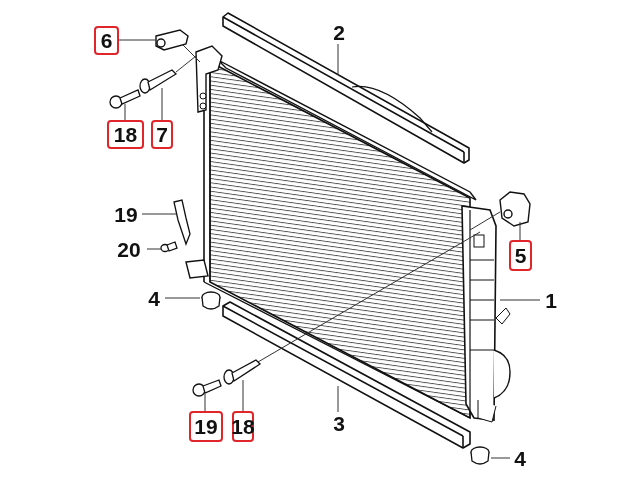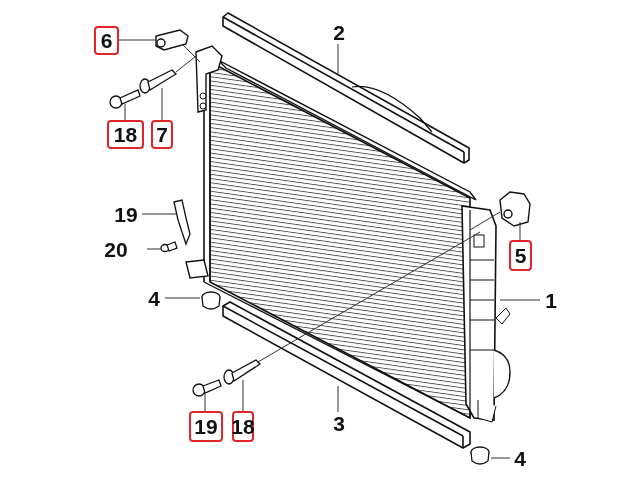--- a/index.html
+++ b/index.html
@@ -120,20 +120,20 @@
     <line x1="205" y1="394" x2="205" y2="411"></line>
     <line x1="243" y1="380" x2="243" y2="411"></line>
   </g>
 </svg>
 
 <div class="callout boxed" style="left:94px;top:26px;width:25px;height:29px;">6</div>
 <div class="callout boxed" style="left:107px;top:120px;width:37px;height:29px;">18</div>
 <div class="callout boxed" style="left:151px;top:120px;width:22px;height:29px;">7</div>
 <div class="callout" style="left:330px;top:22px;width:18px;">2</div>
 <div class="callout" style="left:111px;top:204px;width:30px;">19</div>
-<div class="callout" style="left:100px;top:239px;width:32px;">20</div>
+<div class="callout" style="left:113px;top:239px;width:32px;">20</div>
 <div class="callout boxed" style="left:509px;top:240px;width:23px;height:31px;">5</div>
 <div class="callout" style="left:146px;top:288px;width:16px;">4</div>
 <div class="callout" style="left:543px;top:290px;width:16px;">1</div>
 <div class="callout boxed" style="left:189px;top:411px;width:34px;height:31px;">19</div>
 <div class="callout boxed" style="left:232px;top:411px;width:22px;height:31px;">18</div>
 <div class="callout" style="left:330px;top:413px;width:18px;">3</div>
 <div class="callout" style="left:512px;top:448px;width:16px;">4</div>
 
 </body></html>

